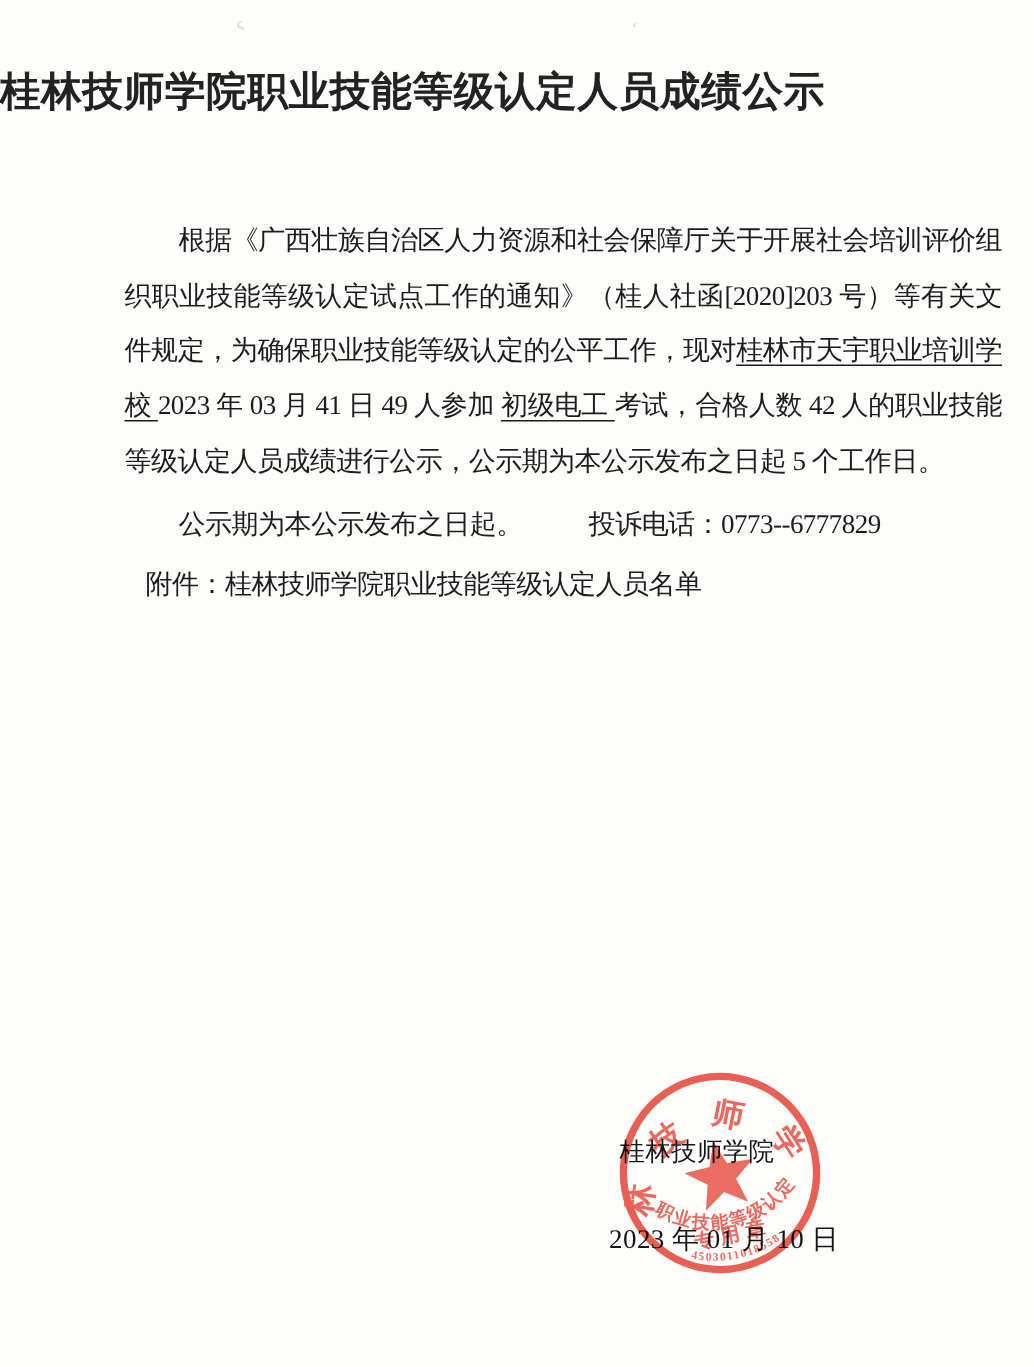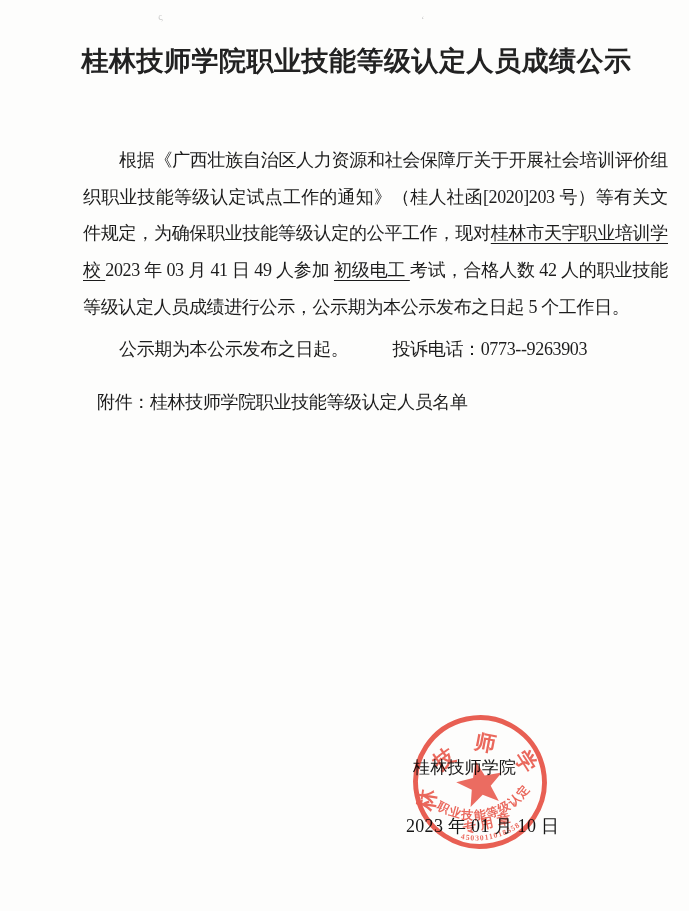--- a/index.html
+++ b/index.html
@@ -9,47 +9,46 @@
     width: 689px;
     height: 911px;
     margin: 0 auto;
     background: #fdfdfc;
     overflow: hidden;
     font-family: "Liberation Serif", "DejaVu Serif", serif;
     color: #1d1d1d;
   }
   .title {
     margin-top: 44px;
-    text-align: center;
+    text-align: left;
     font-size: 27px;
     font-weight: 600;
     letter-spacing: 0.5px;
     line-height: 35px;
     color: #222;
     white-space: nowrap;
-    margin-left: 24px;
   }
   .body {
     margin: 63px 21px 0 83px;
     width: 585px;
     font-size: 18px;
     letter-spacing: -0.35px;
     line-height: 36.7px;
     text-align: justify;
     color: #1c1c1c;
   }
   p.para { text-indent: 2em; }
   .u {
     text-decoration: underline;
     text-underline-offset: 4px;
     text-decoration-thickness: 1px;
   }
   p.law { margin-top: 5px; white-space: nowrap; }
   .gap { display: inline-block; width: 44px; }
-  p.attach { margin-top: 18px; text-indent: 14px; font-family: Liberation Mono, monospace; }
+  p.attach { margin-top: 4px; text-indent: 14px; }
   .sig-org {
     position: absolute;
     left: 413px; top: 756px;
     font-size: 17px;
     letter-spacing: 0.2px;
     color: #161616;
     white-space: nowrap;
   }
   .sig-date {
     position: absolute;
@@ -87,21 +86,21 @@
 
   <span class="artifact a1">ς</span>
   <span class="artifact a2">ʻ</span>
 
   <h1 class="title">桂林技师学院职业技能等级认定人员成绩公示</h1>
 
   <div class="body">
     <p class="para"><span>根据《广西壮族自治区人力资源和社会保障厅关于开展社会培训评价组织职业技能等级认定试点工作的通知》（桂人社函[2020]203 号）等有关文件规定，为确保职业技能等级认定的公平工作，现对</span><span class="u">桂林市天宇职业培训学校&nbsp;</span><span>2023 年 03 月 41 日 49 人参加 </span><span class="u">初级电工&nbsp;</span><span>考试，合格人数 42 人的职业技能等级认定人员成绩进行公示，公示期为本公示发布之日起 5 个工作日。</span></p>
 
 
-    <p class="para law"><span>公示期为本公示发布之日起。</span><span class="gap"></span><span>投诉电话：0773--9263903</span></p>
+    <p class="para law"><span>公示期为本公示发布之日起。</span><span class="gap"></span><span>投诉电话：0773--6777829</span></p>
 
     <p class="para attach">附件：桂林技师学院职业技能等级认定人员名单</p>
   </div>
 
   <div class="sig-org">桂林技师学院</div>
   <div class="sig-date">2023 年 01 月 10 日</div>
 
   <div class="seal">
     <svg viewBox="0 0 200 200" xmlns="http://www.w3.org/2000/svg">
       <defs>

